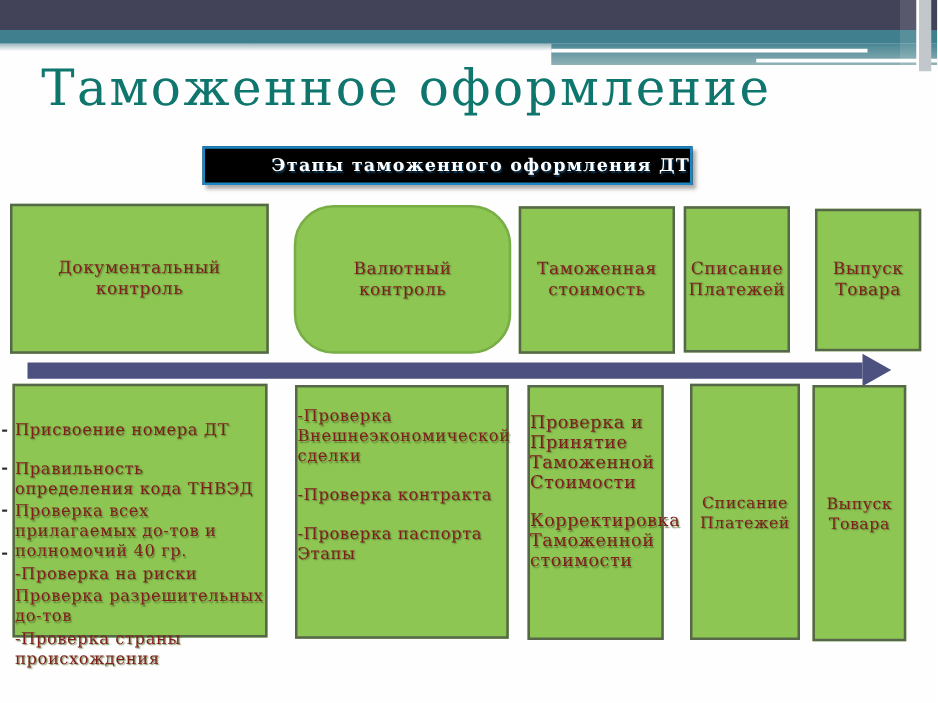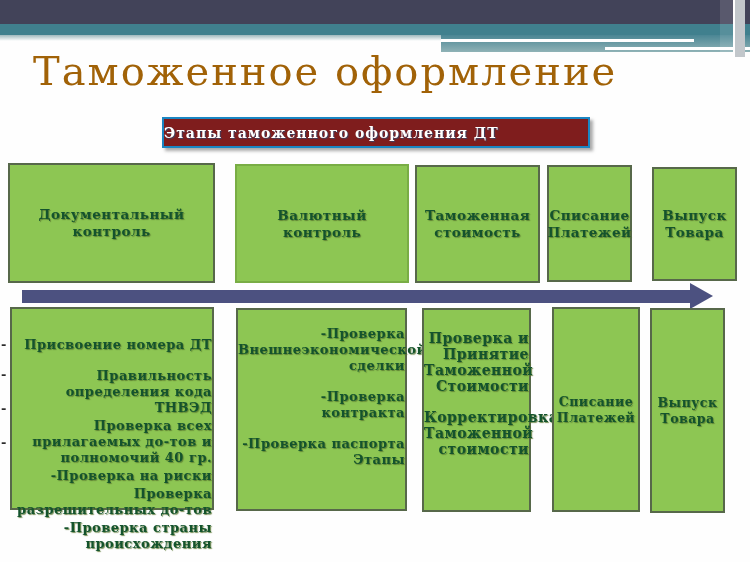--- a/index.html
+++ b/index.html
@@ -14,37 +14,37 @@
                background:linear-gradient(180deg,#9fb8bd,#ffffff); }
   .bar-teal-right { position:absolute; left:441px; top:35px; width:309px; height:17px;
                background:linear-gradient(180deg,#4a8694,#8fb2b6); }
   .wline1 { position:absolute; left:441px; top:39px; width:253px; height:3px; background:#ffffff; }
   .wline2 { position:absolute; left:605px; top:47px; width:145px; height:3px; background:#ffffff; }
   .edge-strip-soft { position:absolute; left:720px; top:0; width:13px; height:52px; background:rgba(255,255,255,0.12); }
   .edge-strip { position:absolute; left:733px; top:0; width:12px; height:57px;
                background:linear-gradient(90deg,#ffffff 0 2px,#c2c7cb 2px 100%); }
   
   .slide-title { position:absolute; left:33px; top:48px; margin:0; font-weight:400;
-               font-size:40px; letter-spacing:2px; color:#a16207; white-space:nowrap; }
+               font-size:40px; letter-spacing:2px; color:#0f766e; white-space:nowrap; }
   
-  .hdr { position:absolute; left:162px; top:117px; width:428px; height:31px; box-sizing:border-box;
-         background:#7f1d1d; border:2px solid #1a86c3; box-shadow:3px 3px 3px rgba(90,90,90,.5);
-         display:flex; align-items:center; justify-content:flex-start; }
+  .hdr { position:absolute; left:162px; top:117px; width:392px; height:31px; box-sizing:border-box;
+         background:#000000; border:2px solid #1a86c3; box-shadow:3px 3px 3px rgba(90,90,90,.5);
+         display:flex; align-items:center; justify-content:flex-end; }
   .hdr span { color:#ffffff; font-weight:bold; font-size:14px; letter-spacing:1px;
          text-shadow:1px 1px 1px rgba(20,90,140,.6); }
   
   .gbox, .bbox {
     position:absolute; box-sizing:border-box; background:#8dc653; border:2px solid #57684a;
-    color:#14532d; font-weight:bold; text-align:right; letter-spacing:.5px;
+    color:#7f1d1d; font-weight:normal; text-align:left; letter-spacing:.5px;
     text-shadow:1px 1px 1px rgba(85,115,45,.8);
   }
   .gbox { display:flex; flex-direction:column; align-items:center; justify-content:center;
           font-size:13.5px; line-height:17px; }
   .t1 { left:8px;   top:163px; width:207px; height:120px; }
-  .t2 { left:235px; top:164px; width:174px; height:119px; border-color:#79ad45; }
+  .t2 { left:235px; top:164px; width:174px; height:119px; border-color:#79ad45;border-radius:32px; }
   .t3 { left:415px; top:165px; width:125px; height:118px; }
   .t4 { left:547px; top:165px; width:85px;  height:117px; }
   .t5 { left:652px; top:167px; width:85px;  height:114px; }
   
   .arrow-body { position:absolute; left:22px; top:290px; width:668px; height:13px; background:#4c5180; }
   .arrow-head { position:absolute; left:690px; top:283px; width:0; height:0;
                 border-left:23px solid #4c5180; border-top:13px solid transparent; border-bottom:13px solid transparent; }
   
   .bbox { font-size:13px; line-height:16px; }
   .bbox p { margin:0 0 2px 0; }

